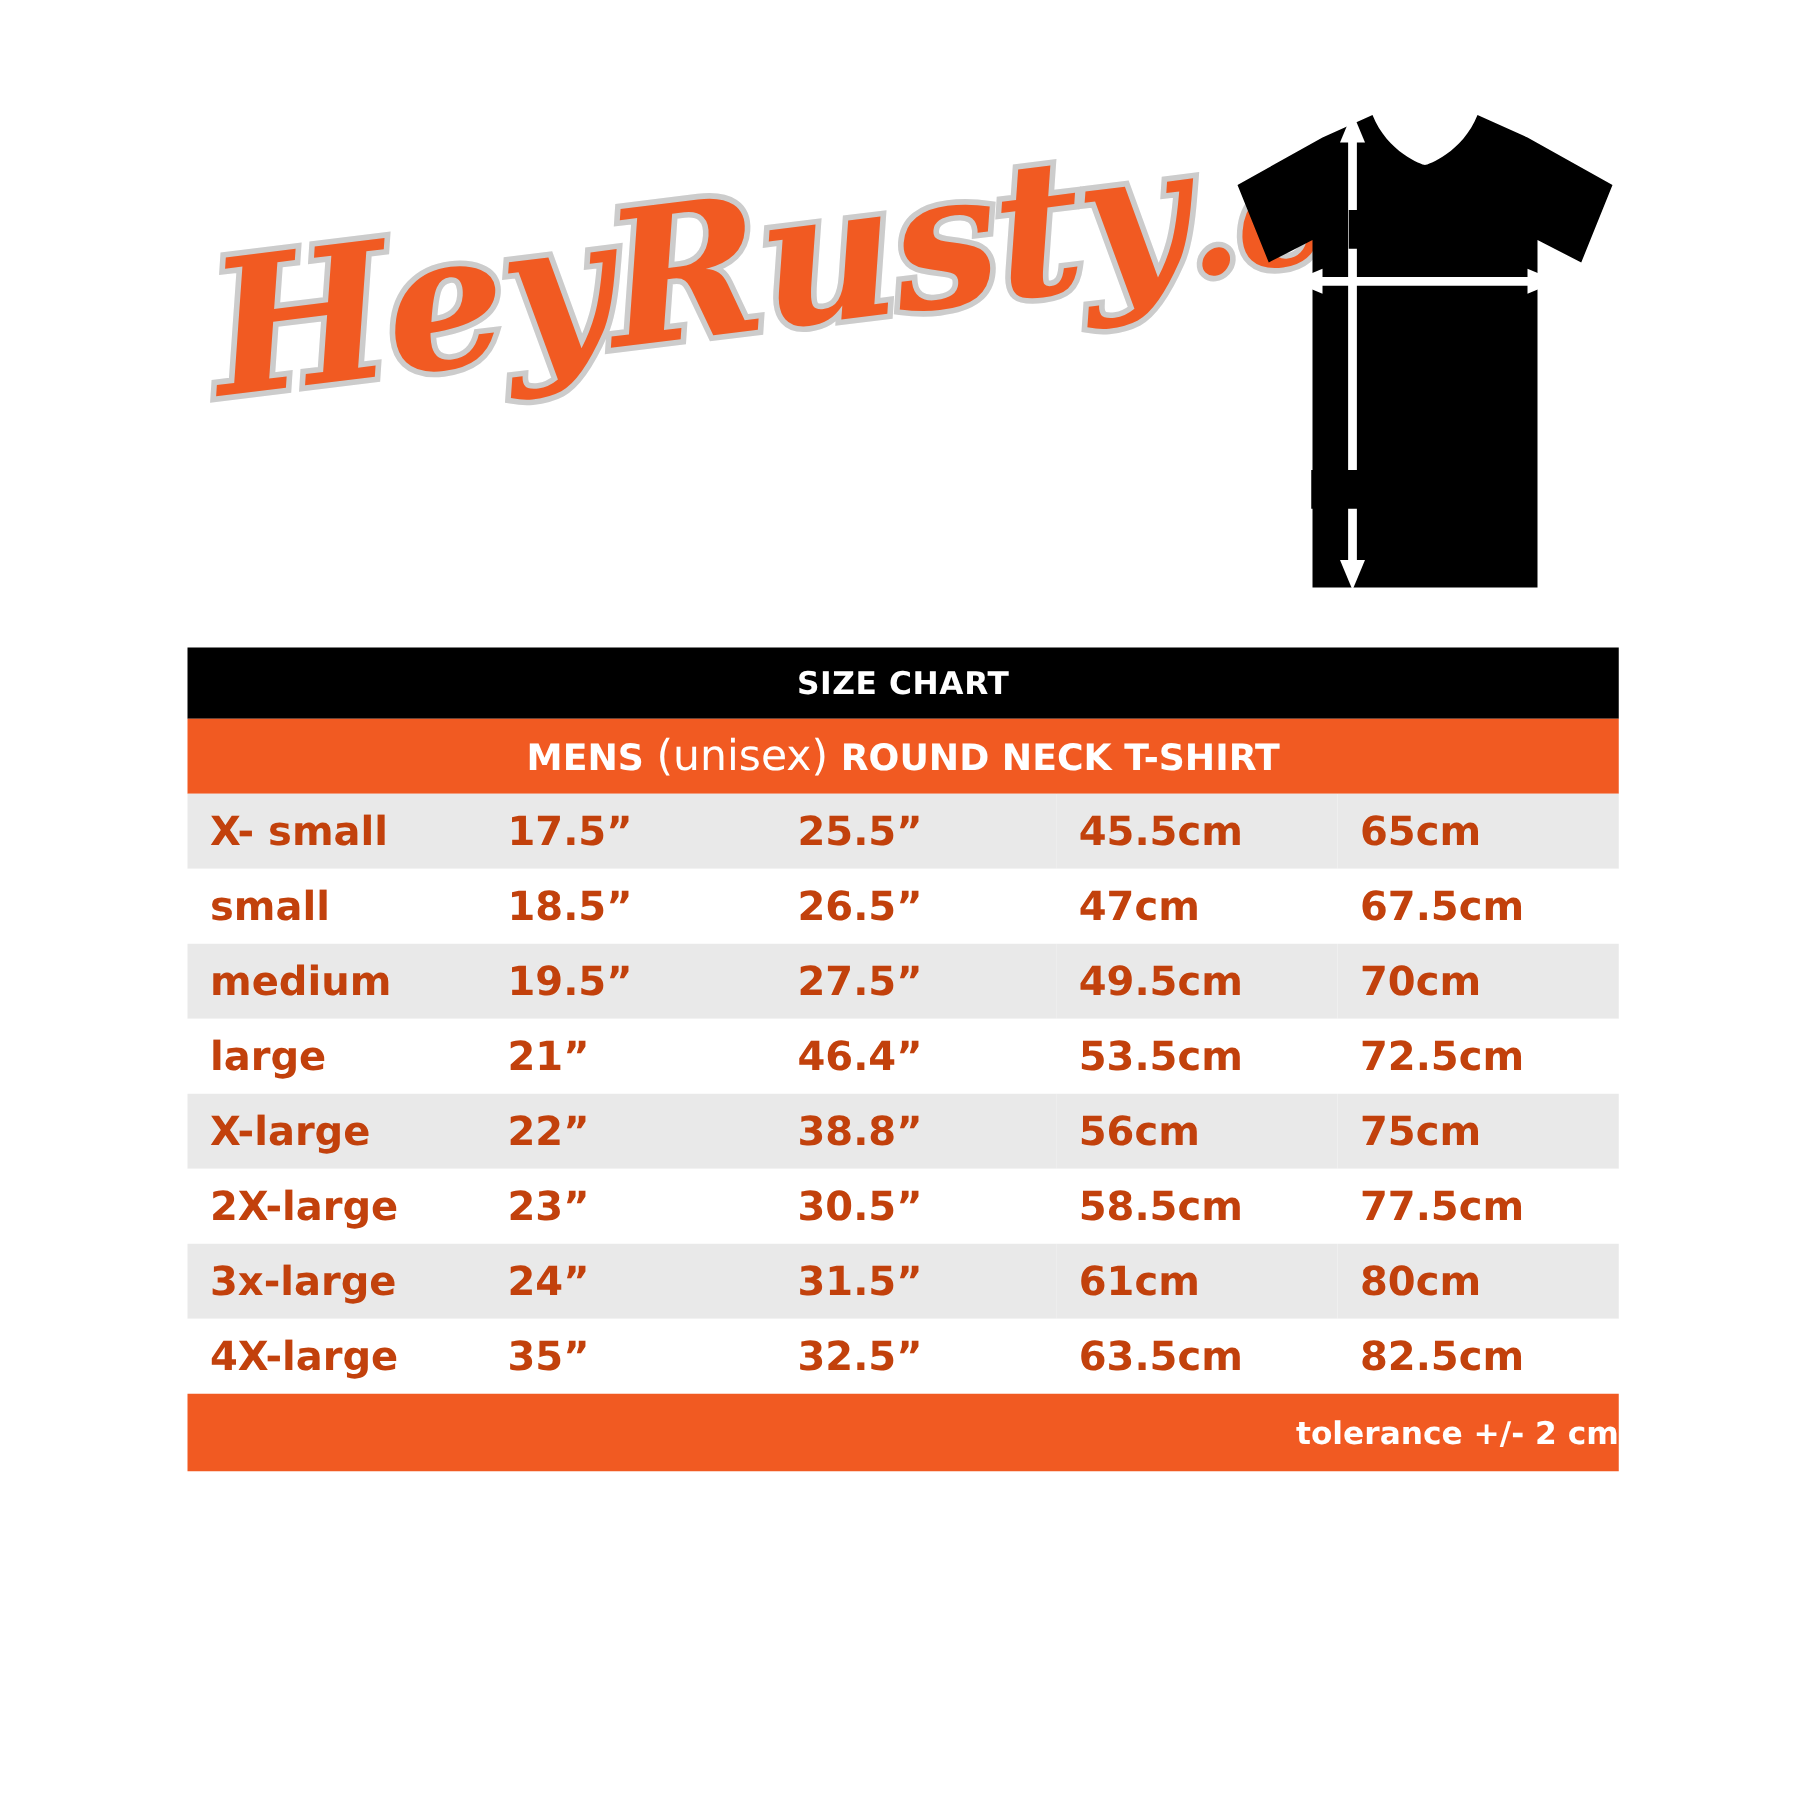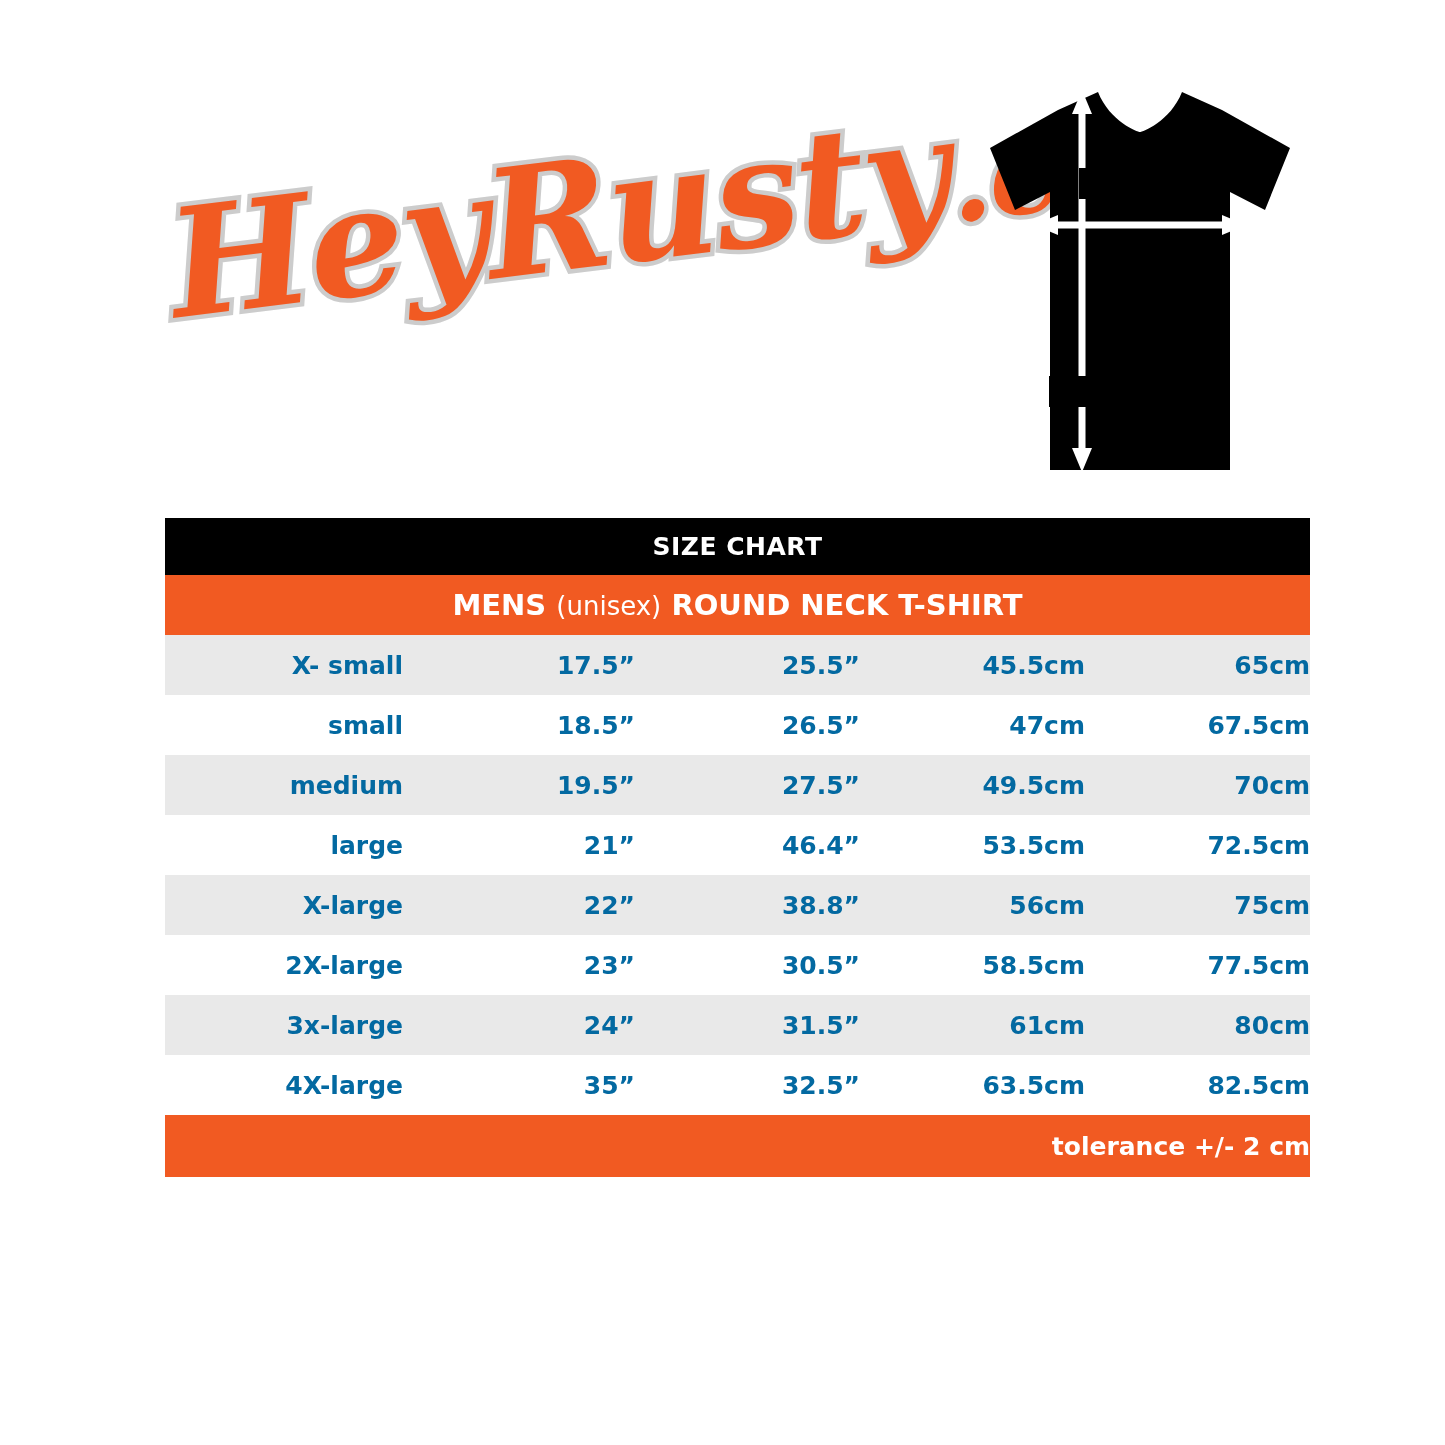--- a/index.html
+++ b/index.html
@@ -55,21 +55,21 @@
     position: absolute;
     left: 930px;
     top: 70px;
     width: 420px;
     height: 420px;
   }
 
   
   .chart {
     position: absolute;
-    left: 165px;
+    left: 150px;
     top: 518px;
     width: 1145px;
     border-collapse: collapse;
     table-layout: fixed;
   }
   .chart td, .chart th {
     padding: 0;
     margin: 0;
   }
   .band-title {
@@ -88,21 +88,21 @@
     color: #ffffff;
     text-align: center;
     font-size: 29px;
     font-weight: bold;
     height: 60px;
     vertical-align: middle;
     font-family: "DejaVu Sans", sans-serif;
   }
   .band-sub .lower {
     font-weight: normal;
-    font-size: 26px;
+    font-size: 34px;
   }
   .band-footer {
     background: #F15A22;
     color: #ffffff;
     text-align: right;
     font-size: 25px;
     font-weight: bold;
     height: 62px;
     vertical-align: middle;
     font-family: "DejaVu Sans", sans-serif;
@@ -113,26 +113,25 @@
     font-weight: bold;
     color: #111111;
     height: 62px;
     vertical-align: middle;
     padding-left: 18px;
     font-family: "DejaVu Sans", sans-serif;
   }
   .data-row td {
     height: 60px;
     vertical-align: middle;
-    font-size: 25px;
-    font-weight: bold;
-    color: #0369a1;
+    font-size: 32px;
+    font-weight: bold;
+    color: #c2410c;
     padding-left: 18px;
     font-family: "DejaVu Sans", sans-serif;
-    text-align: right;
   }
   .data-row.shade td { background: #e9e9e9; }
   .data-row.plain td { background: #ffffff; }
   .col-size  { width: 238px; }
   .col-a { width: 232px; }
   .col-b { width: 225px; }
   .col-c { width: 225px; }
   .col-d { width: 225px; }
 </style>
 </head>

